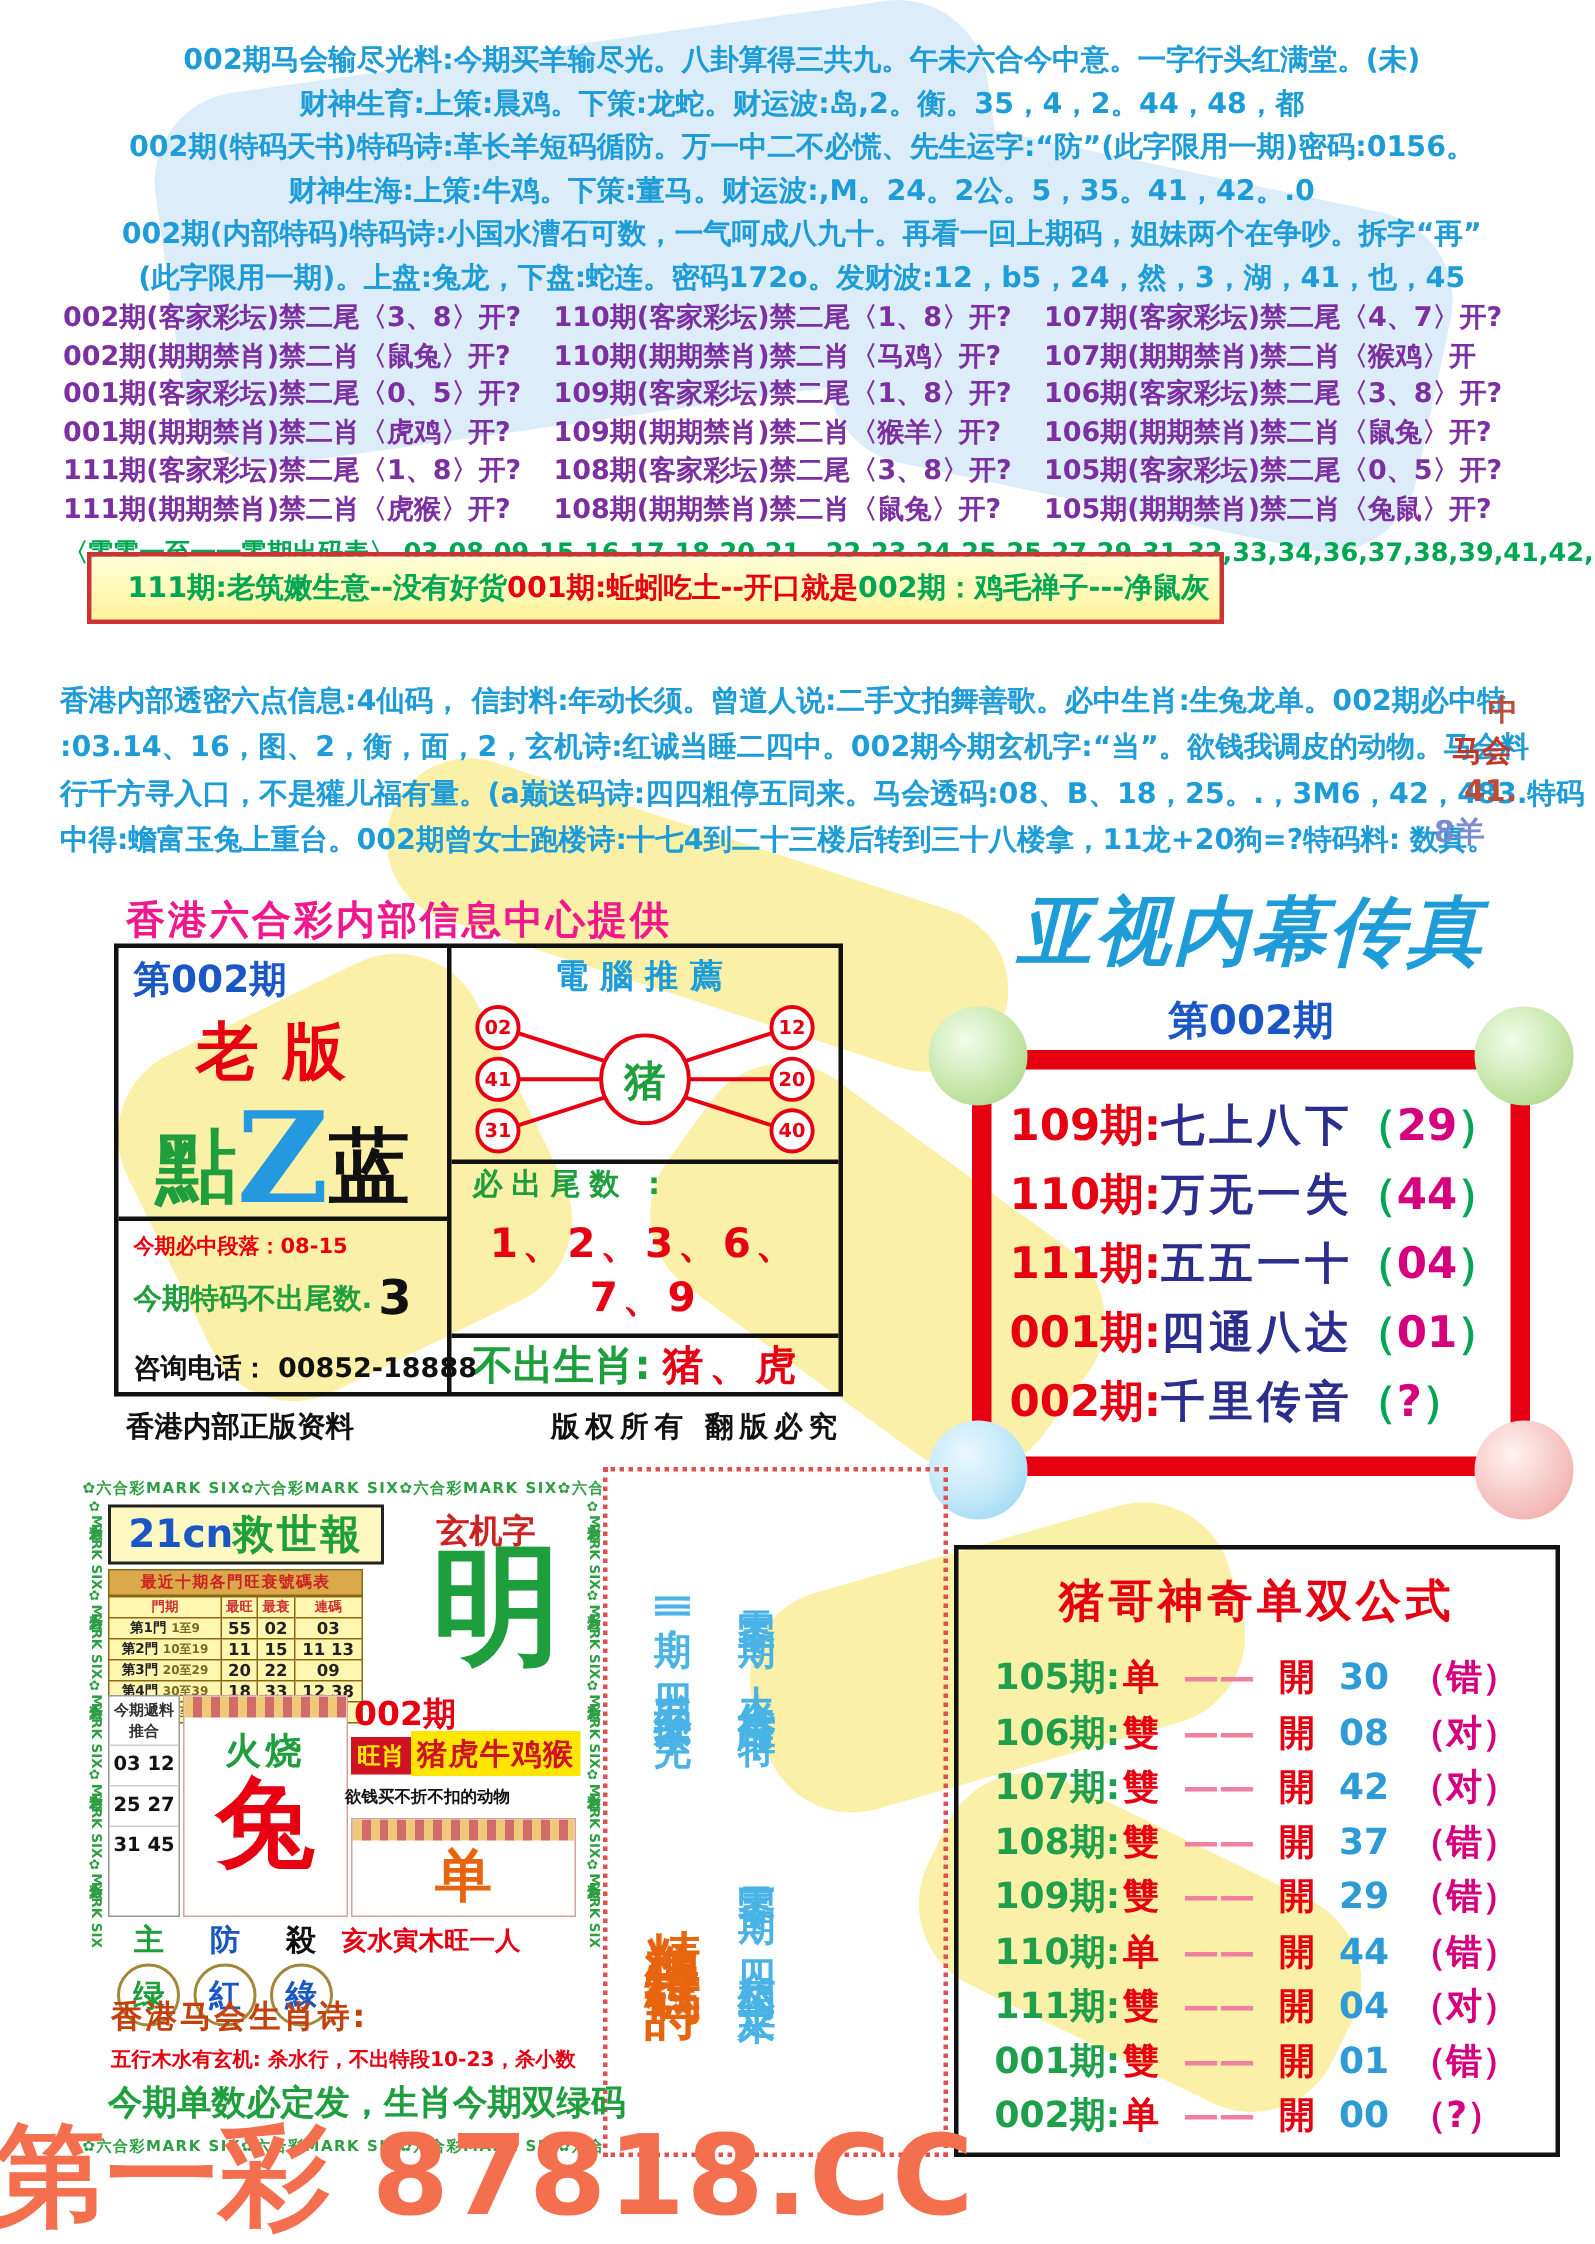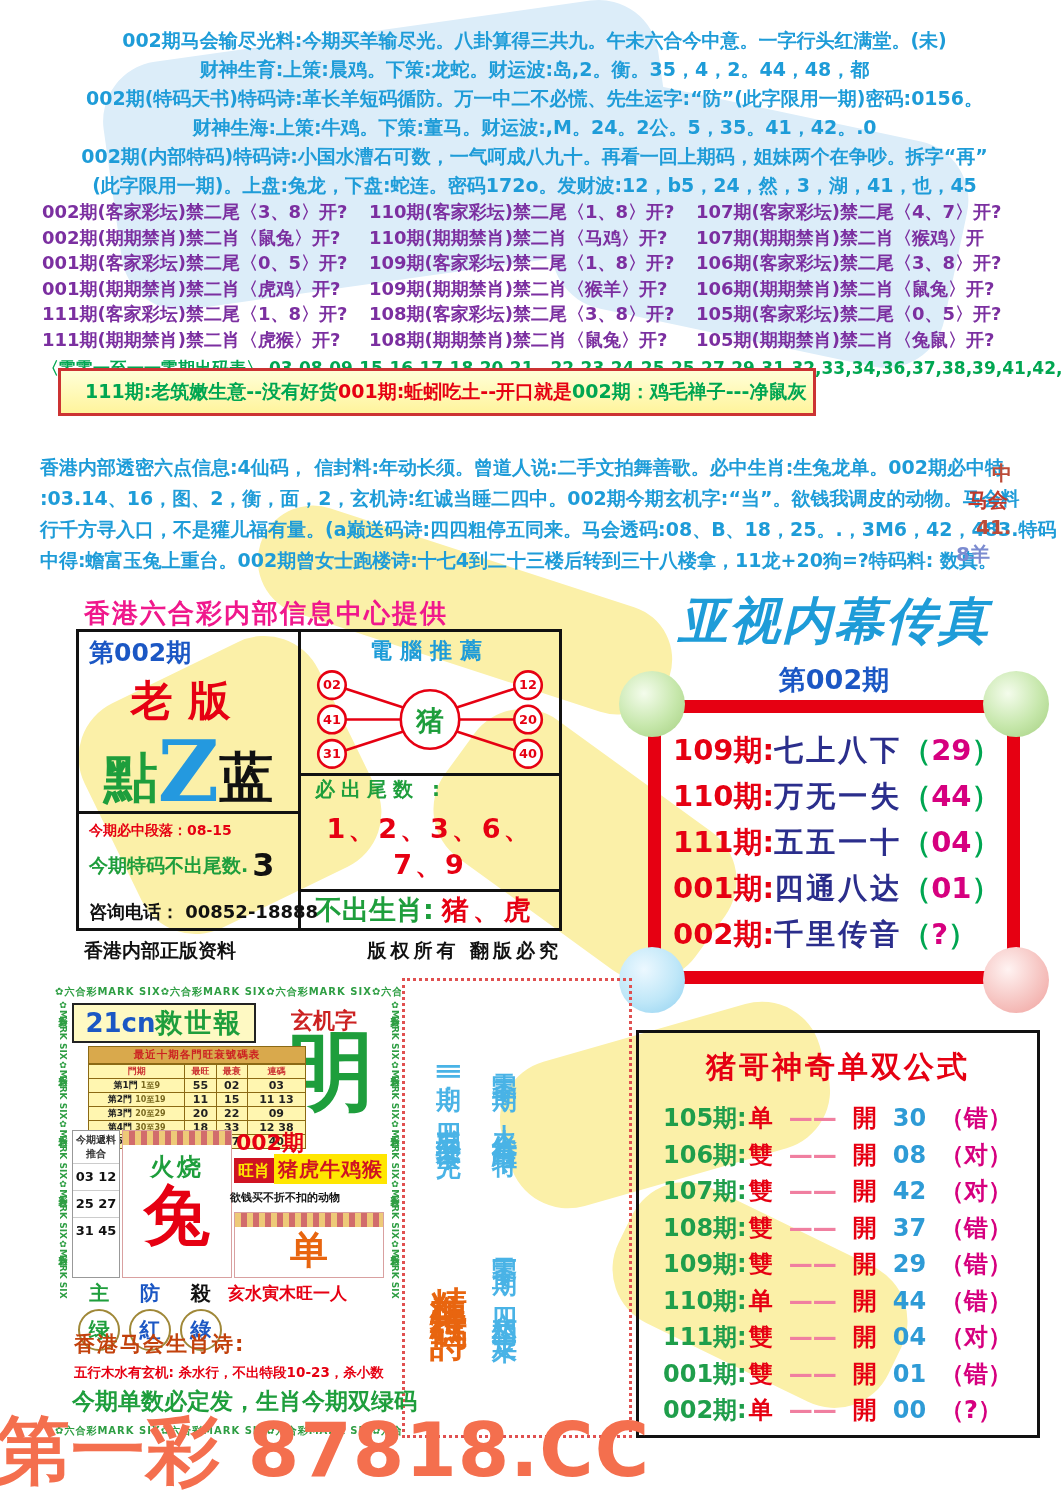--- a/index.html
+++ b/index.html
@@ -111,21 +111,21 @@
   .jsb-right{top:15px;bottom:15px;right:0;width:14px;font-size:9px;writing-mode:vertical-rl;}
   .jsb-inner{position:absolute;left:15px;right:15px;top:15px;bottom:15px;}
   .jsb-brand{position:absolute;left:2px;top:3px;width:180px;height:36px;border:2px solid #222;
     display:flex;align-items:center;justify-content:center;background:#fef9c3;}
   .jsb-brand .b21{color:#1b57c4;font-size:26px;font-weight:bold;}
   .jsb-brand .bjsb{color:#1e9e3c;font-size:27px;font-weight:bold;letter-spacing:2px;font-family:"DejaVu Serif",serif;}
   .jsb-xuanji{position:absolute;left:196px;top:6px;width:116px;text-align:center;color:#c22;
     font-size:22px;font-weight:bold;font-family:"DejaVu Serif",serif;}
   .jsb-ming{position:absolute;left:206px;top:28px;width:110px;text-align:center;color:#1e9e3c;
     font-size:86px;font-weight:bold;line-height:1;}
-  .jsb-table{position:absolute;left:18px;top:46px;width:218px;}
+  .jsb-table{position:absolute;left:2px;top:46px;width:170px;}
   .jsb-tt{background:#d9a94c;color:#c22;font-size:10.5px;font-weight:bold;text-align:center;
     border:1px solid #8b6914;padding:1px 0;letter-spacing:1px;}
   .jsb-table table{width:100%;border-collapse:collapse;background:#fff6b0;}
   .jsb-table th{color:#c33;font-size:9px;border:1px solid #8b6914;padding:0;}
   .jsb-table td{color:#222;font-size:11px;font-weight:bold;border:1px solid #8b6914;text-align:center;padding:0;}
   .jsb-table .dr{font-size:9px;white-space:nowrap;}
   .jsb-table .rng{color:#7a6a20;font-size:8px;}
   .jsb-p002{position:absolute;left:166px;top:128px;color:#e60012;font-size:22px;font-weight:bold;}
   .jsb-dilao{position:absolute;left:2px;top:130px;width:46px;height:146px;border:1px solid #999;
     text-align:center;background:#fff;}

